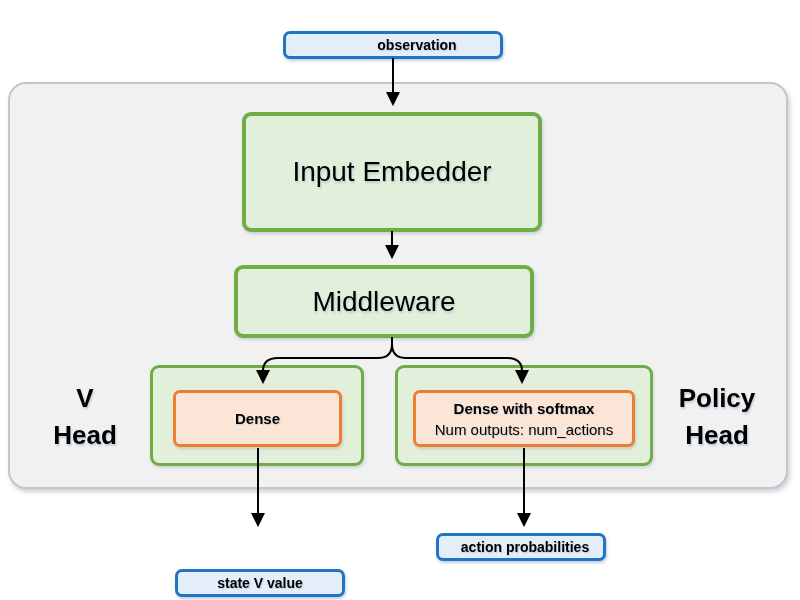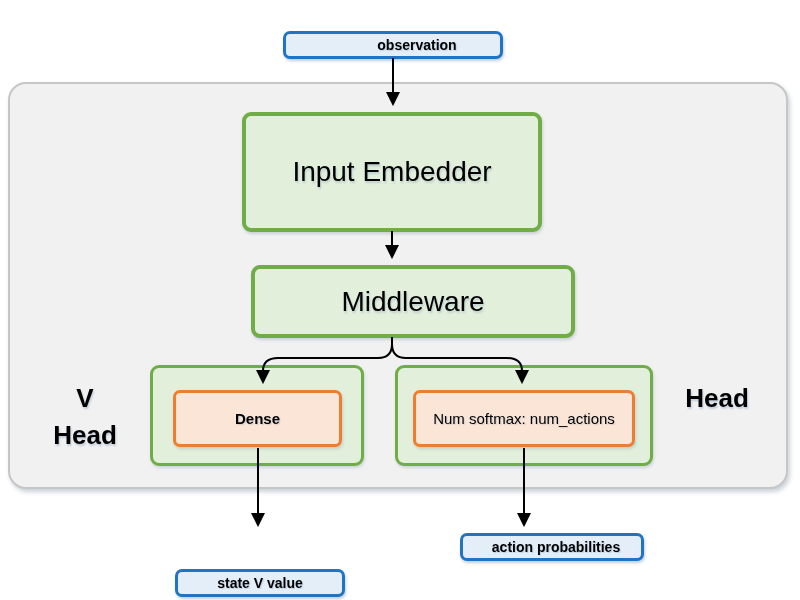--- a/index.html
+++ b/index.html
@@ -61,50 +61,52 @@
 <div class="panel"></div>
 
 <div class="node blue-node" style="left:283px;top:31px;width:220px;height:28px;padding-left:48px;">
   <span>observation</span>
 </div>
 
 <div class="node green-node" style="left:242px;top:112px;width:300px;height:120px;">
   <span>Input Embedder</span>
 </div>
 
-<div class="node green-node" style="left:251px;top:265px;width:324px;height:73px;">
+<div class="node green-node" style="left:234px;top:265px;width:300px;height:73px;">
   <span>Middleware</span>
 </div>
 
 <div class="head-label" style="left:25px;top:380px;width:120px;">
   <div>V</div>
   <div>Head</div>
 </div>
 
 <div class="node green-head" style="left:150px;top:365px;width:214px;height:101px;">
   <div class="node orange-node" style="left:20px;top:22px;width:169px;height:57px;gap:29px;">
     <div class="t">Dense</div>
   </div>
 </div>
 
 <div class="node green-head" style="left:395px;top:365px;width:258px;height:101px;">
   <div class="node orange-node" style="left:15px;top:22px;width:222px;height:57px;">
-    <div class="s">Num softmax: num_actions</div>
+    <div class="t">Dense with softmax</div>
+    <div class="s">Num outputs: num_actions</div>
   </div>
 </div>
 
 <div class="head-label" style="left:652px;top:380px;width:130px;">
+  <div>Policy</div>
   <div>Head</div>
 </div>
 
 <div class="node blue-node" style="left:175px;top:533px;width:170px;height:28px;margin-top:36px;">
   <span>state V value</span>
 </div>
 
-<div class="node blue-node" style="left:460px;top:533px;width:184px;height:28px;padding-left:8px;">
+<div class="node blue-node" style="left:436px;top:533px;width:170px;height:28px;padding-left:8px;">
   <span>action probabilities</span>
 </div>
 
 <svg class="arrows" width="800" height="600">
   <defs>
     <marker id="ah" viewBox="0 0 10 10" refX="8.5" refY="5" markerWidth="7" markerHeight="7" orient="auto-start-reverse">
       <path d="M0,0 L10,5 L0,10 z" style="fill:#000;stroke:none;"></path>
     </marker>
   </defs>
   <path d="M393,58 V104" marker-end="url(#ah)"></path>

